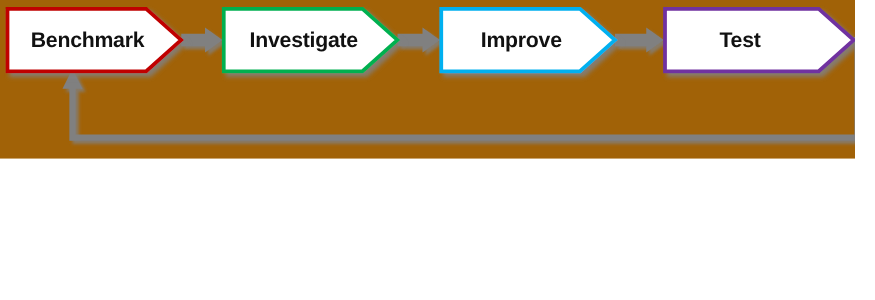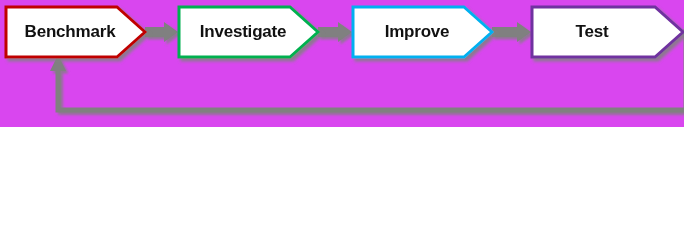--- a/index.html
+++ b/index.html
@@ -8,21 +8,21 @@
     padding: 0;
     background: #ffffff;
   }
   body {
     font-family: "Liberation Sans", sans-serif;
   }
   #diagram-root {
     position: relative;
     width: 684px;
     height: 127px;
-    background: #d946ef;
+    background: #a16207;
     overflow: hidden;
   }
   #flow-svg {
     position: absolute;
     left: 0;
     top: 0;
     width: 700px;
     height: 127px;
     display: block;
   }

